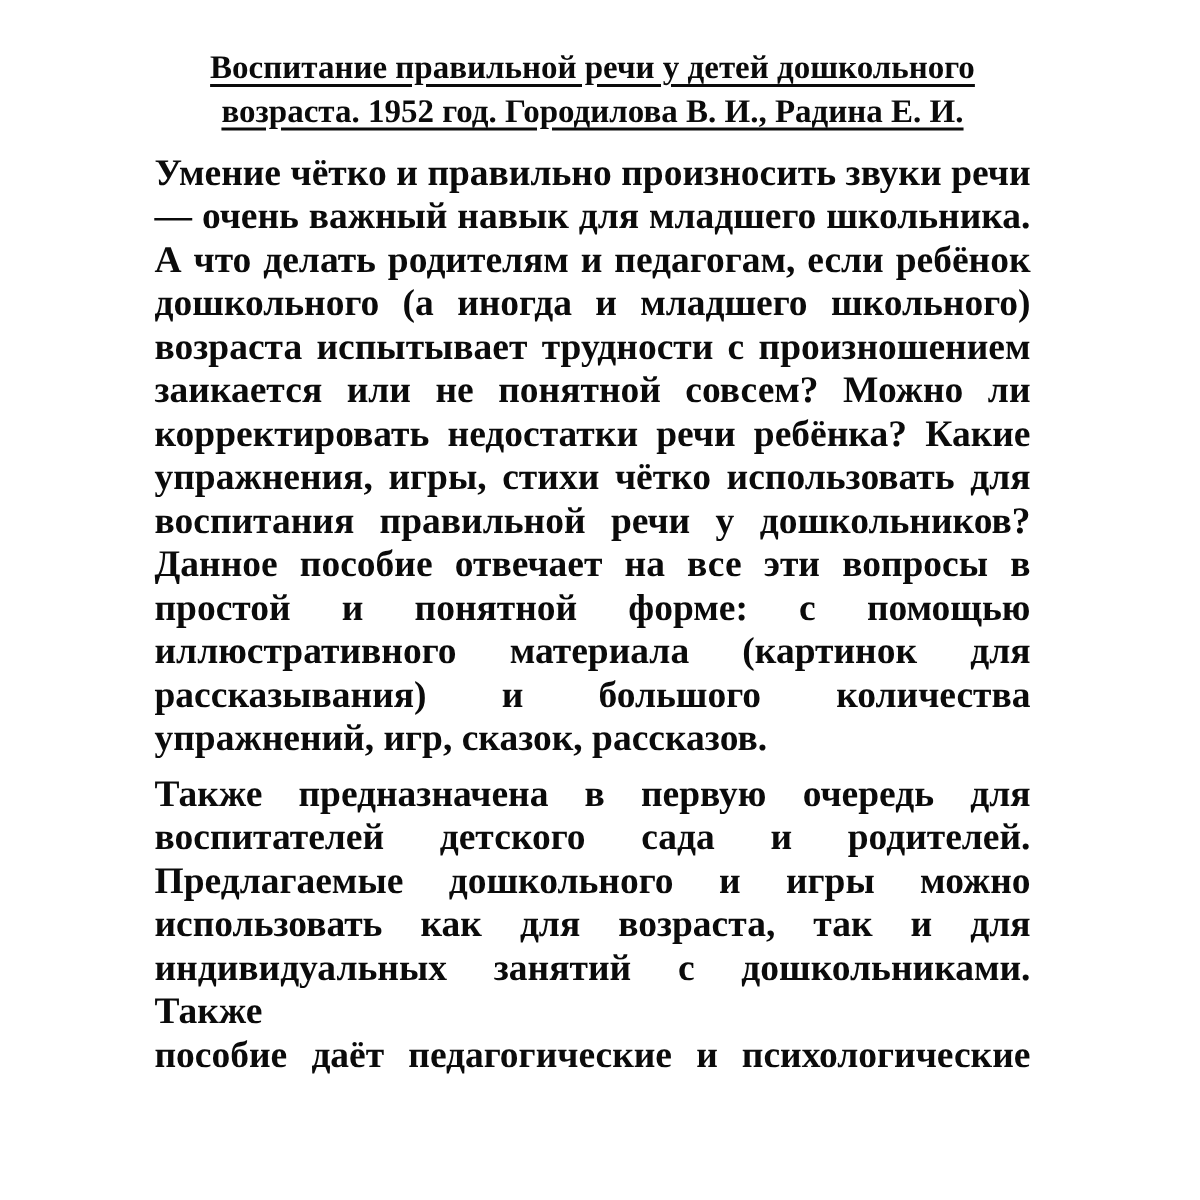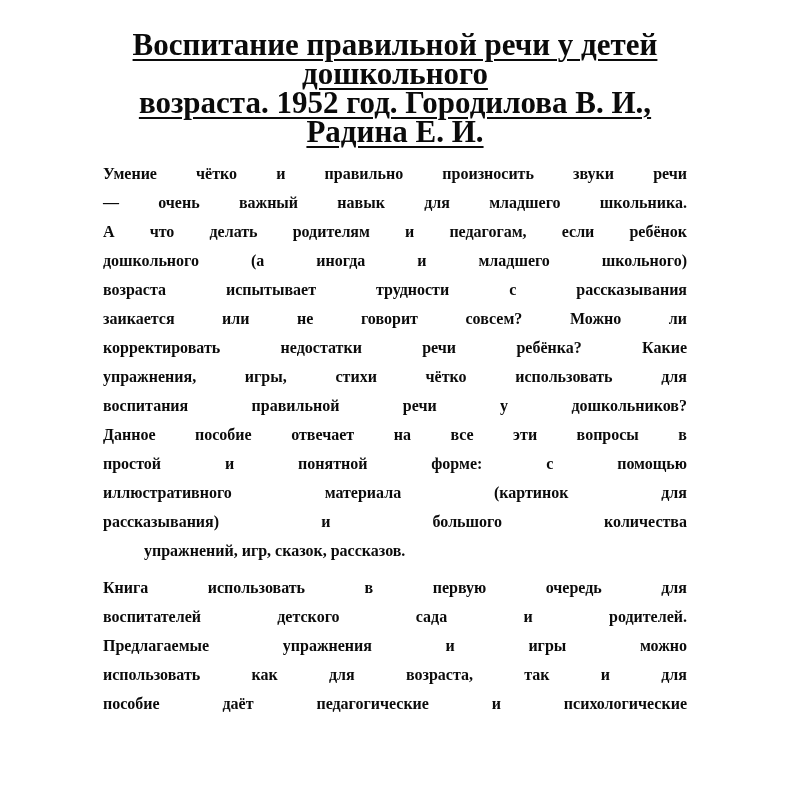--- a/index.html
+++ b/index.html
@@ -17,71 +17,71 @@
     font-weight: bold;
     color: #0b0b0b;
   }
   .content {
     position: absolute;
     left: 103px;
     top: 30px;
     width: 584px;
   }
   .title {
-    font-size: 31px;
+    font-size: 22px;
     line-height: 29px;
     text-align: center;
   }
   .title-line {
     text-decoration: underline;
     text-decoration-thickness: 2px;
     text-underline-offset: 4px;
   }
   .para {
-    font-size: 16px;
+    font-size: 25px;
     line-height: 29px;
   }
   .para1 { margin-top: 13px; }
   .para2 { margin-top: 8px; }
   .line {
     text-align: justify;
     text-align-last: justify;
     white-space: normal;
   }
   .line.last {
     text-align-last: left;
-    margin-left: 41px;
   }
 </style>
 </head>
 <body>
 
 <div class="page">
   <div class="content">
     <div class="title">
         <div class="title-line">Воспитание правильной речи у детей дошкольного</div>
         <div class="title-line last">возраста. 1952 год. Городилова В. И., Радина Е. И.</div>
       </div>
     <div class="para para1">
         <div class="line">Умение чётко и правильно произносить звуки речи</div>
         <div class="line">— очень важный навык для младшего школьника.</div>
         <div class="line">А что делать родителям и педагогам, если ребёнок</div>
         <div class="line">дошкольного (а иногда и младшего школьного)</div>
-        <div class="line">возраста испытывает трудности с рассказывания</div>
-        <div class="line">заикается или не говорит совсем? Можно ли</div>
+        <div class="line">возраста испытывает трудности с произношением</div>
+        <div class="line">заикается или не понятной совсем? Можно ли</div>
         <div class="line">корректировать недостатки речи ребёнка? Какие</div>
         <div class="line">упражнения, игры, стихи чётко использовать для</div>
         <div class="line">воспитания правильной речи у дошкольников?</div>
         <div class="line">Данное пособие отвечает на все эти вопросы в</div>
         <div class="line">простой и понятной форме: с помощью</div>
         <div class="line">иллюстративного материала (картинок для</div>
         <div class="line">рассказывания) и большого количества</div>
         <div class="line last">упражнений, игр, сказок, рассказов.</div>
       </div>
     <div class="para para2">
-        <div class="line">Книга использовать в первую очередь для</div>
+        <div class="line">Также предназначена в первую очередь для</div>
         <div class="line">воспитателей детского сада и родителей.</div>
-        <div class="line">Предлагаемые упражнения и игры можно</div>
+        <div class="line">Предлагаемые дошкольного и игры можно</div>
         <div class="line">использовать как для возраста, так и для</div>
+        <div class="line">индивидуальных занятий с дошкольниками. Также</div>
         <div class="line">пособие даёт педагогические и психологические</div>
       </div>
   </div>
 </div>
 
 </body></html>

